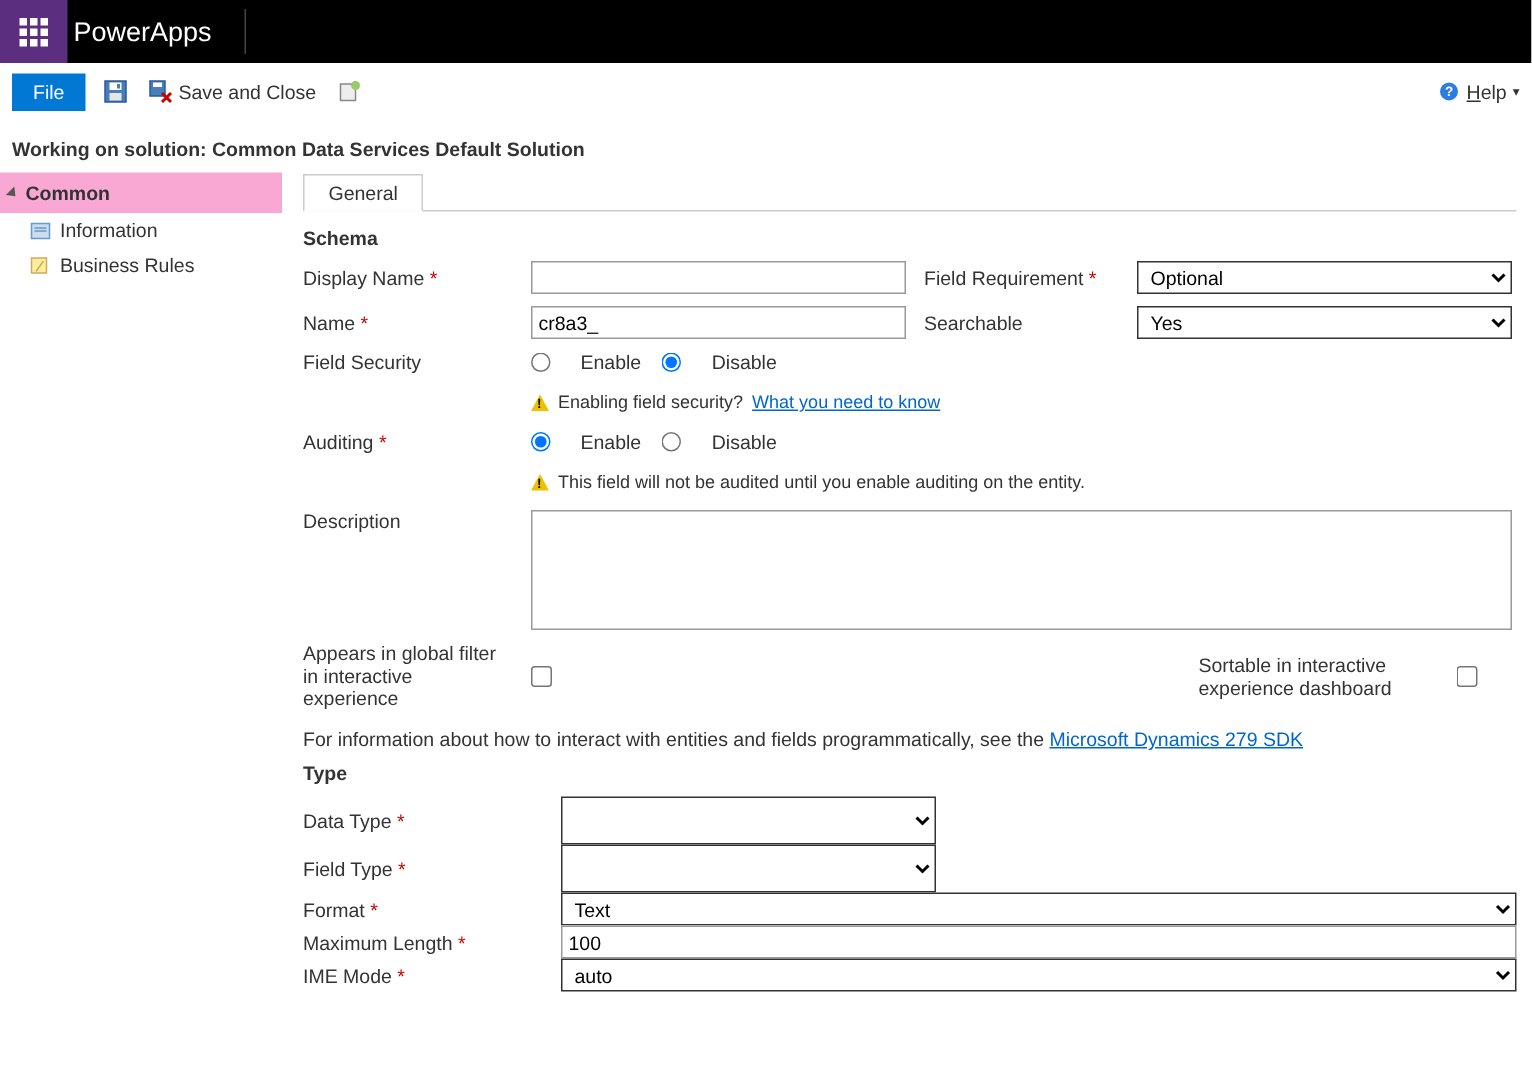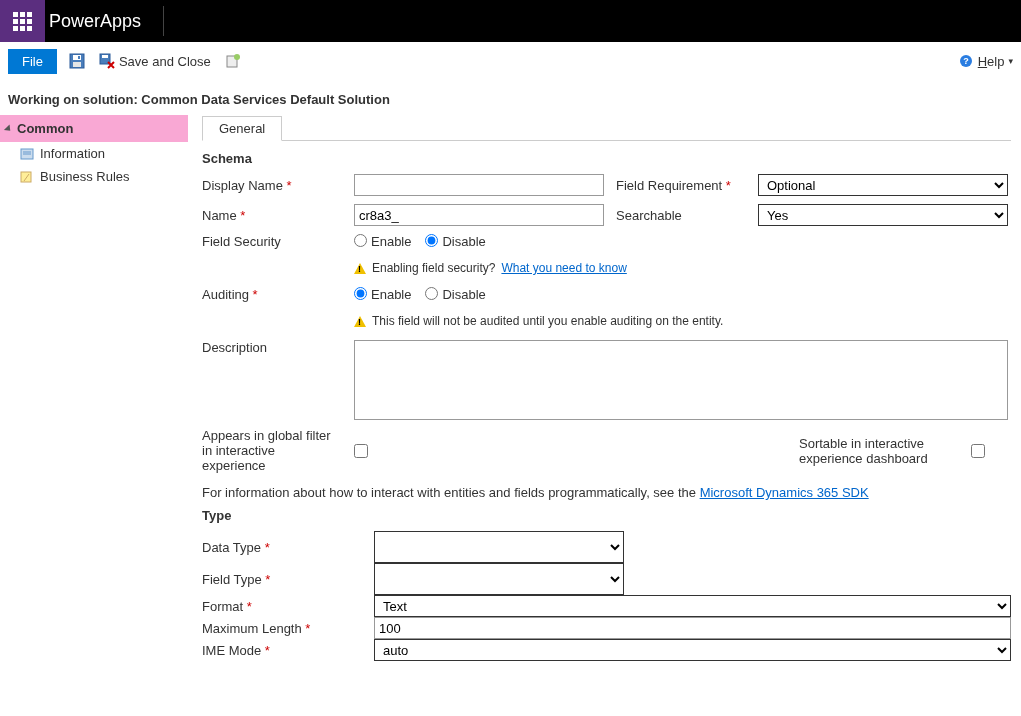--- a/index.html
+++ b/index.html
@@ -43,21 +43,21 @@
 .main { flex: 1; padding: 0 10px 14px 14px; }
 .tabs { display: flex; border-bottom: 1px solid #ccc; margin-bottom: 10px; }
 .tab { border: 1px solid #ccc; border-bottom: 1px solid #fff; background: #fff; padding: 4px 16px; font-size: 13px; position: relative; top: 1px; }
 .section-title { font-weight: 700; font-size: 13px; margin: 6px 0 8px 0; }
 .grid { display: grid; grid-template-columns: 140px 250px 130px 250px; gap: 8px 12px; align-items: center; }
 .lbl { font-size: 13px; }
 .req { color: #c00; }
 .txt-input { width: 100%; height: 22px; border: 1px solid #999; padding: 2px 4px; font-size: 13px; }
 .sel { width: 100%; height: 22px; border: 1px solid #333; background: #fff; font-size: 13px; padding: 0 4px; }
 .radio-row { display: flex; align-items: center; gap: 14px; }
-.radio-row label { display: flex; align-items: flex-start; gap: 4px; font-size: 13px; }
+.radio-row label { display: flex; align-items: center; gap: 20px; font-size: 13px; }
 .warn-row { grid-column: 2 / span 3; display: flex; align-items: center; gap: 6px; font-size: 12px; margin: 4px 0; }
 .warn-icon { width: 0; height: 0; border-left: 6px solid transparent; border-right: 6px solid transparent; border-bottom: 11px solid #f0c000; position: relative; }
 .warn-icon::after { content: "!"; position: absolute; left: -2px; top: 1px; font-size: 9px; font-weight: 700; color: #000; }
 .link { color: #0066cc; text-decoration: underline; cursor: pointer; }
 .desc-area { grid-column: 2 / span 3; height: 80px; border: 1px solid #999; width: 100%; resize: none; }
 .check-pair-row { display: grid; grid-template-columns: 140px 40px 1fr 160px 40px; gap: 8px 12px; align-items: center; margin-top: 8px; }
 .check-lbl { font-size: 13px; }
 .cb { width: 14px; height: 14px; }
 .info-line { font-size: 13px; margin: 12px 0 8px 0; }
 .type-grid { display: grid; grid-template-columns: 160px 1fr; gap: 0 12px; align-items: center; }
@@ -229,21 +229,21 @@
 
     <div class="check-pair-row">
       <div class="check-lbl">Appears in global filter in interactive experience</div>
       <input type="checkbox" class="cb" style="">
       <div></div>
       <div class="check-lbl">Sortable in interactive experience dashboard</div>
       <input type="checkbox" class="cb" style="">
     </div>
 
     <div class="info-line">
-      <span>For information about how to interact with entities and fields programmatically, see the </span><a class="link">Microsoft Dynamics 365 SDK</a>
+      <span>For information about how to interact with entities and fields programmatically, see the </span><a class="link">Microsoft Dynamics 279 SDK</a>
     </div>
 
     <div class="section-title">Type</div>
 
     <div class="type-grid">
       <div class="lbl"><span>Data Type</span><span class="req"> *</span></div>
       <div><select class="sel-narrow"><option>Single Line of Text</option></select></div>
 
       <div class="lbl"><span>Field Type</span><span class="req"> *</span></div>
       <div><select class="sel-narrow"><option>Simple</option></select></div>

